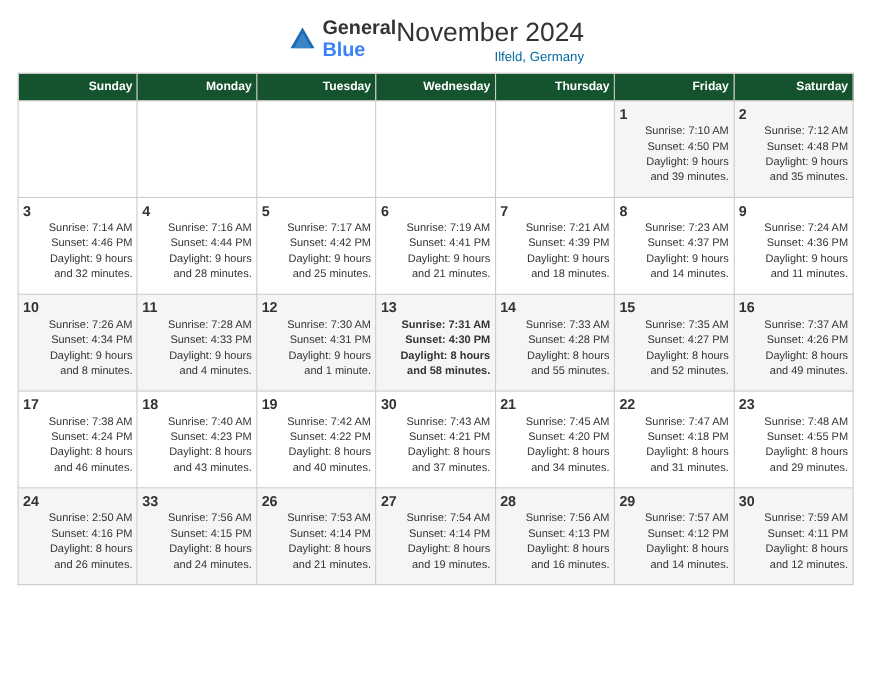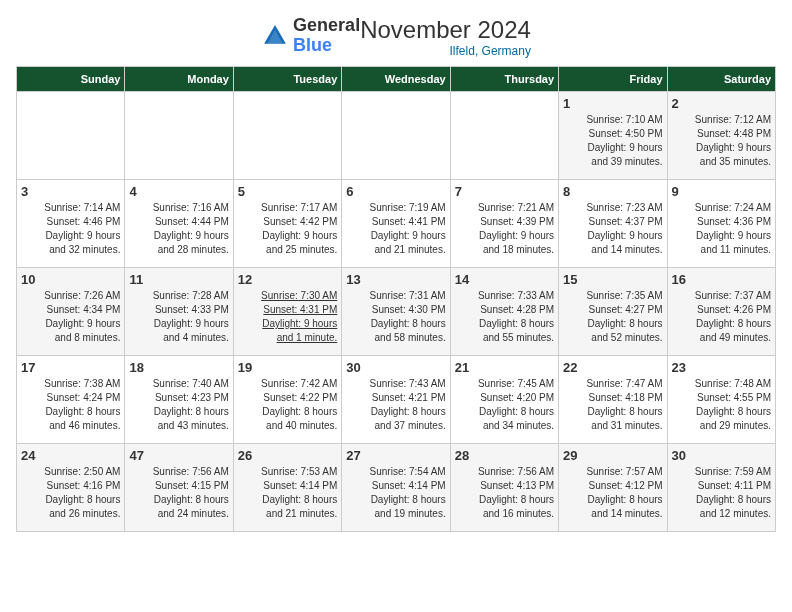--- a/index.html
+++ b/index.html
@@ -202,28 +202,28 @@
         </td>
         <td>
           <span class="day-number">11</span>
           <div class="day-info" style="white-space: pre-line;">Sunrise: 7:28 AM
 Sunset: 4:33 PM
 Daylight: 9 hours
 and 4 minutes.</div>
         </td>
         <td>
           <span class="day-number">12</span>
-          <div class="day-info" style="white-space: pre-line; text-decoration: underline;">Sunrise: 7:30 AM
+          <div class="day-info" style="white-space: pre-line;">Sunrise: 7:30 AM
 Sunset: 4:31 PM
 Daylight: 9 hours
 and 1 minute.</div>
         </td>
         <td>
           <span class="day-number">13</span>
-          <div class="day-info" style="white-space: pre-line;">Sunrise: 7:31 AM
+          <div class="day-info" style="white-space: pre-line; font-weight: bold;">Sunrise: 7:31 AM
 Sunset: 4:30 PM
 Daylight: 8 hours
 and 58 minutes.</div>
         </td>
         <td>
           <span class="day-number">14</span>
           <div class="day-info" style="white-space: pre-line;">Sunrise: 7:33 AM
 Sunset: 4:28 PM
 Daylight: 8 hours
 and 55 minutes.</div>
@@ -296,21 +296,21 @@
       </tr>
       <tr>
         <td>
           <span class="day-number">24</span>
           <div class="day-info" style="white-space: pre-line;">Sunrise: 2:50 AM
 Sunset: 4:16 PM
 Daylight: 8 hours
 and 26 minutes.</div>
         </td>
         <td>
-          <span class="day-number">47</span>
+          <span class="day-number">33</span>
           <div class="day-info" style="white-space: pre-line;">Sunrise: 7:56 AM
 Sunset: 4:15 PM
 Daylight: 8 hours
 and 24 minutes.</div>
         </td>
         <td>
           <span class="day-number">26</span>
           <div class="day-info" style="white-space: pre-line;">Sunrise: 7:53 AM
 Sunset: 4:14 PM
 Daylight: 8 hours

